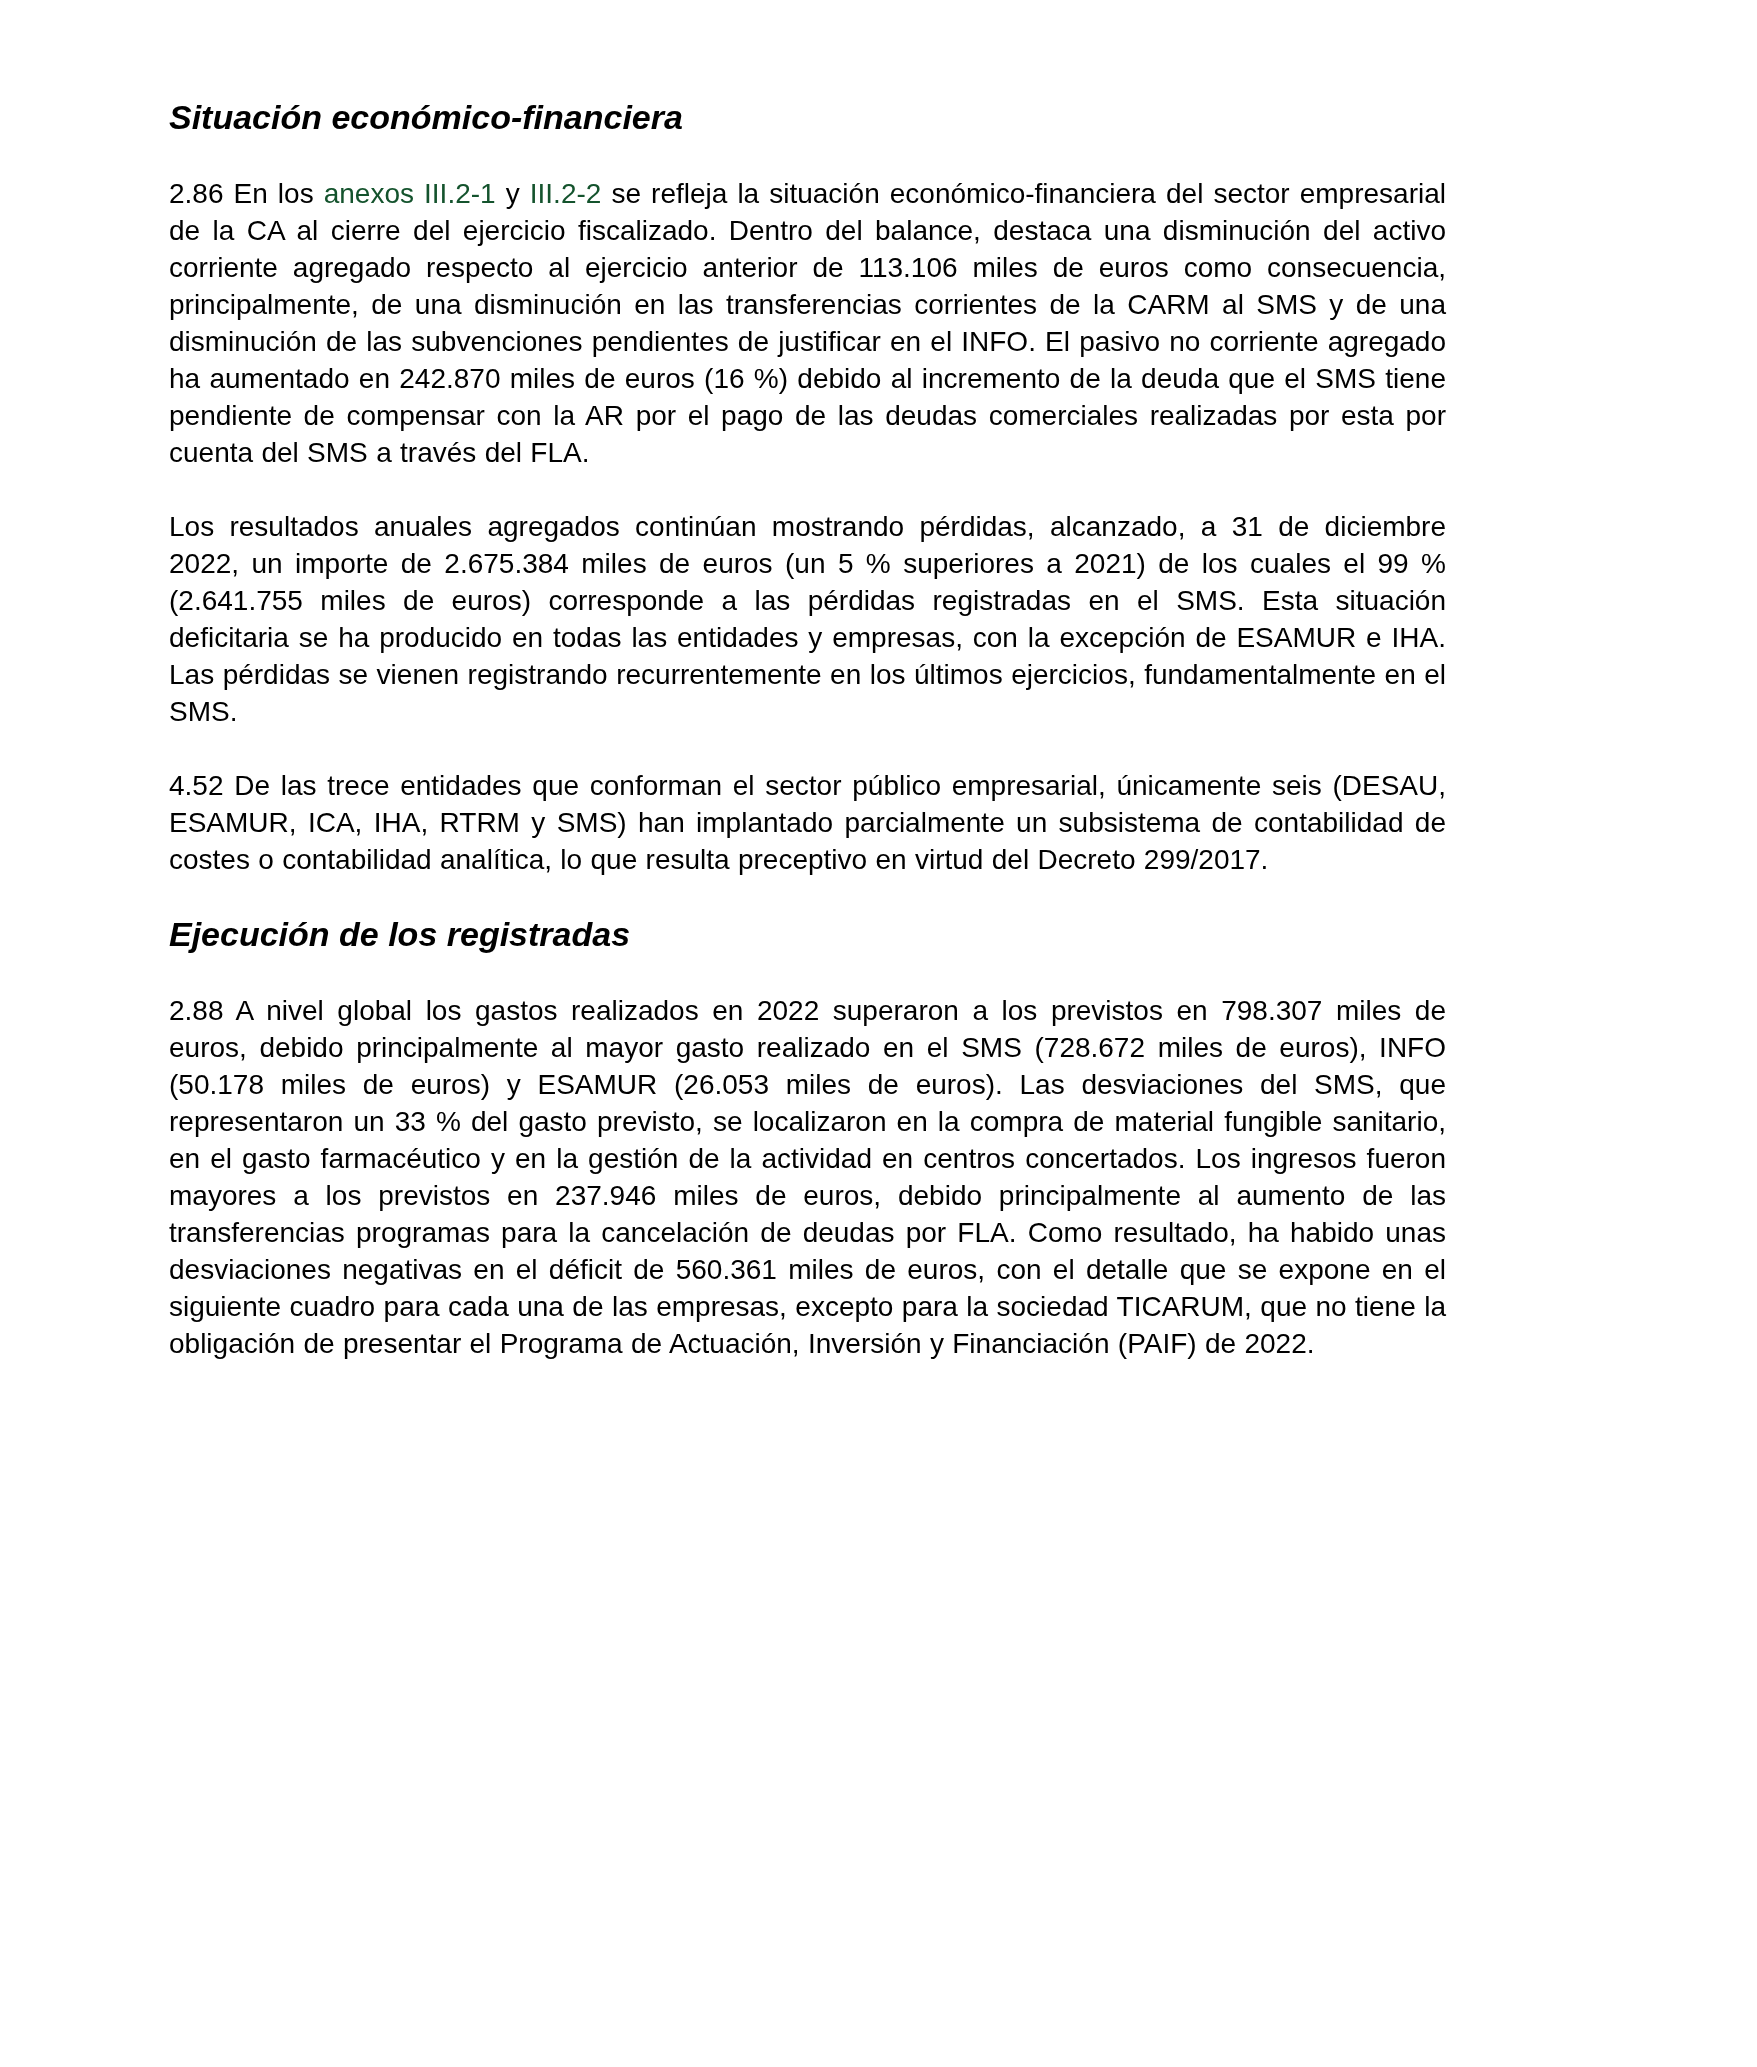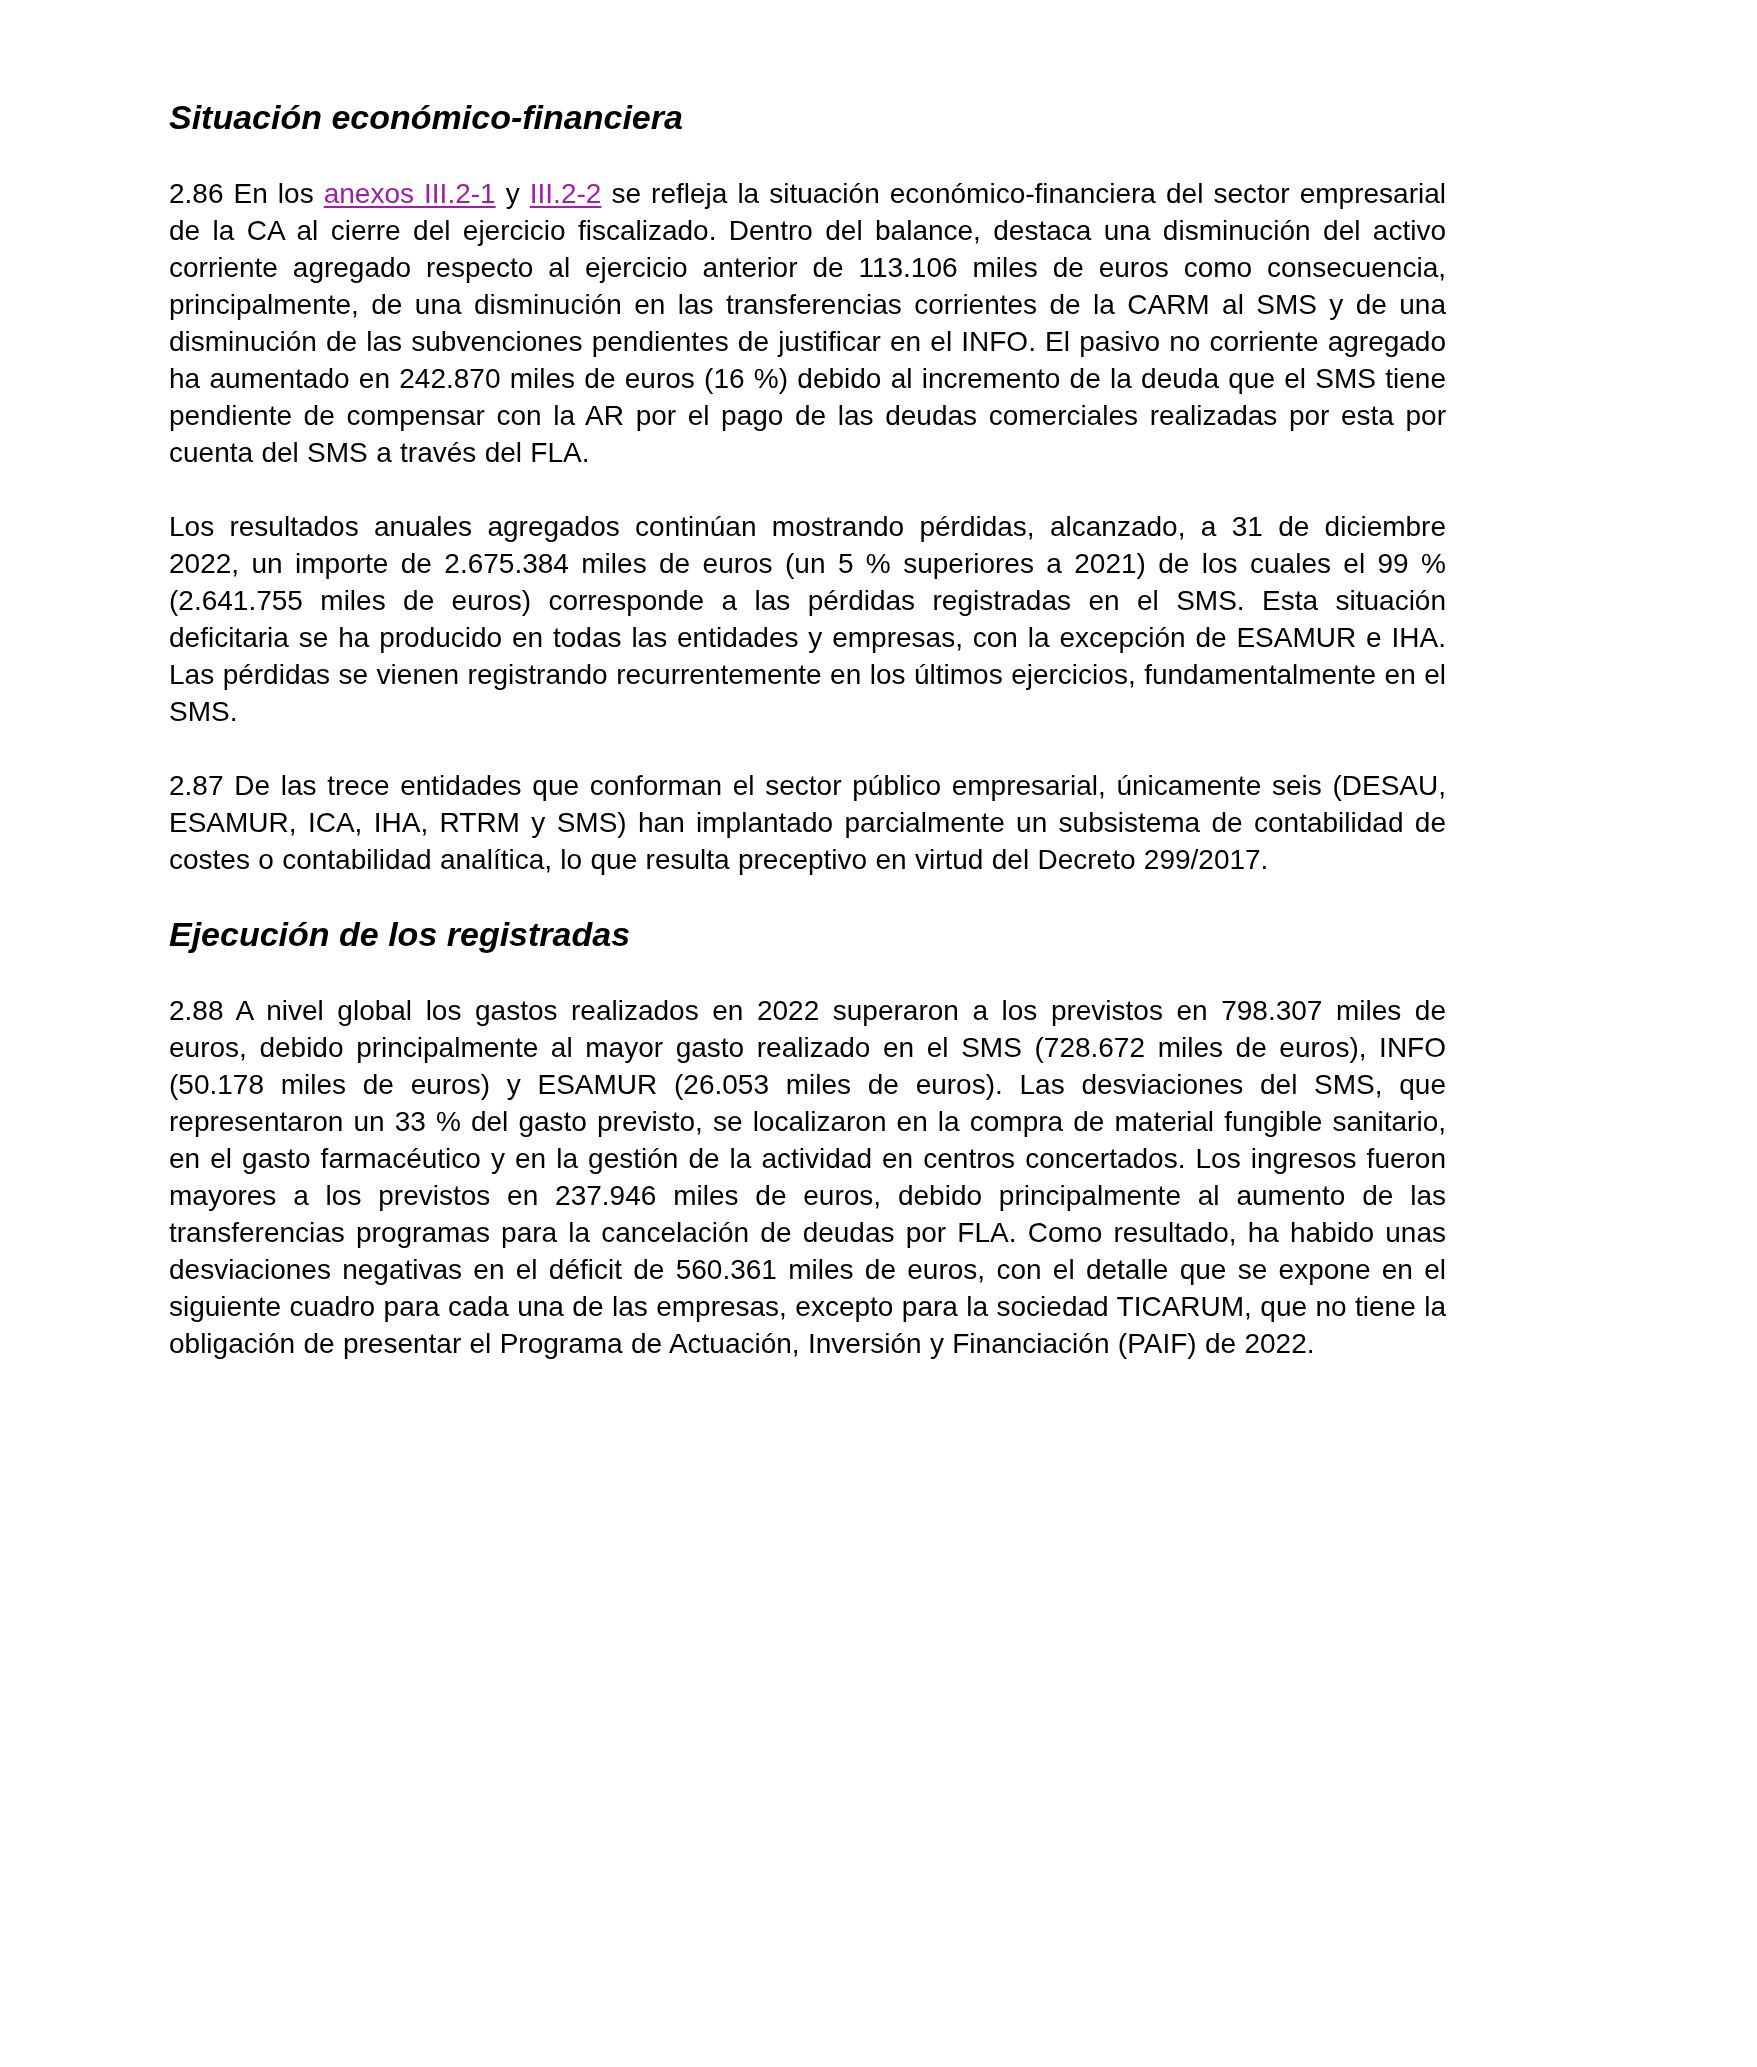--- a/index.html
+++ b/index.html
@@ -30,38 +30,37 @@
     line-height: 37px;
     text-align: justify;
     margin: 0 0 37px 0;
     hyphens: none;
     word-spacing: 0.02em;
   }
   .para-number {
     font-weight: normal;
   }
   .doclink {
-    color: #a21caf;
-    text-decoration: underline;
+    color: #14532d;
     text-decoration-thickness: 1.7px;
     text-underline-offset: 3.3px;
     cursor: pointer;
   }
 </style>
 </head>
 <body>
 
 <div class="page">
 
   <h2 class="doc-heading">Situación económico-financiera</h2>
 
   <p class="doc-paragraph"><span class="para-number">2.86</span><span> En los </span><a class="doclink">anexos III.2-1</a><span> y </span><a class="doclink">III.2-2</a><span> se refleja la situación económico-financiera del sector empresarial de la CA al cierre del ejercicio fiscalizado. Dentro del balance, destaca una disminución del activo corriente agregado respecto al ejercicio anterior de 113.106 miles de euros como consecuencia, principalmente, de una disminución en las transferencias corrientes de la CARM al SMS y de una disminución de las subvenciones pendientes de justificar en el INFO. El pasivo no corriente agregado ha aumentado en 242.870 miles de euros (16 %) debido al incremento de la deuda que el SMS tiene pendiente de compensar con la AR por el pago de las deudas comerciales realizadas por esta por cuenta del SMS a través del FLA.</span></p>
 
   <p class="doc-paragraph">Los resultados anuales agregados continúan mostrando pérdidas, alcanzado, a 31 de diciembre 2022, un importe de 2.675.384 miles de euros (un 5 % superiores a 2021) de los cuales el 99 % (2.641.755 miles de euros) corresponde a las pérdidas registradas en el SMS. Esta situación deficitaria se ha producido en todas las entidades y empresas, con la excepción de ESAMUR e IHA. Las pérdidas se vienen registrando recurrentemente en los últimos ejercicios, fundamentalmente en el SMS.</p>
 
-  <p class="doc-paragraph"><span class="para-number">2.87</span><span> De las trece entidades que conforman el sector público empresarial, únicamente seis (DESAU, ESAMUR, ICA, IHA, RTRM y SMS) han implantado parcialmente un subsistema de contabilidad de costes o contabilidad analítica, lo que resulta preceptivo en virtud del Decreto 299/2017.</span></p>
+  <p class="doc-paragraph"><span class="para-number">4.52</span><span> De las trece entidades que conforman el sector público empresarial, únicamente seis (DESAU, ESAMUR, ICA, IHA, RTRM y SMS) han implantado parcialmente un subsistema de contabilidad de costes o contabilidad analítica, lo que resulta preceptivo en virtud del Decreto 299/2017.</span></p>
 
   <h2 class="doc-heading">Ejecución de los registradas</h2>
 
   <p class="doc-paragraph"><span class="para-number">2.88</span><span> A nivel global los gastos realizados en 2022 superaron a los previstos en 798.307 miles de euros, debido principalmente al mayor gasto realizado en el SMS (728.672 miles de euros), INFO (50.178 miles de euros) y ESAMUR (26.053 miles de euros). Las desviaciones del SMS, que representaron un 33 % del gasto previsto, se localizaron en la compra de material fungible sanitario, en el gasto farmacéutico y en la gestión de la actividad en centros concertados. Los ingresos fueron mayores a los previstos en 237.946 miles de euros, debido principalmente al aumento de las transferencias programas para la cancelación de deudas por FLA. Como resultado, ha habido unas desviaciones negativas en el déficit de 560.361 miles de euros, con el detalle que se expone en el siguiente cuadro para cada una de las empresas, excepto para la sociedad TICARUM, que no tiene la obligación de presentar el Programa de Actuación, Inversión y Financiación (PAIF) de 2022.</span></p>
 
 </div>
 
 
 </body></html>

